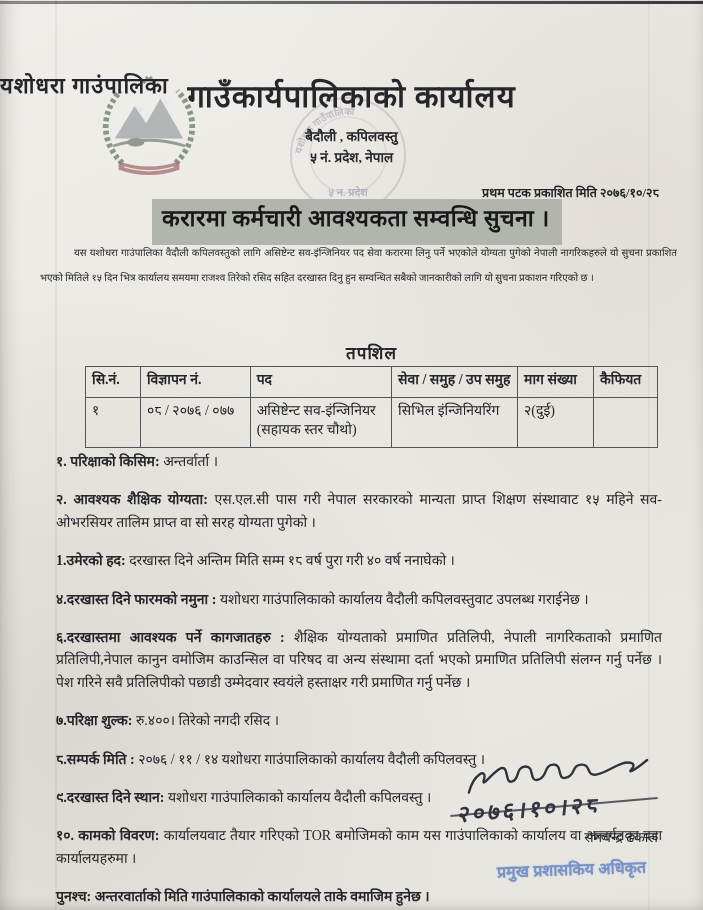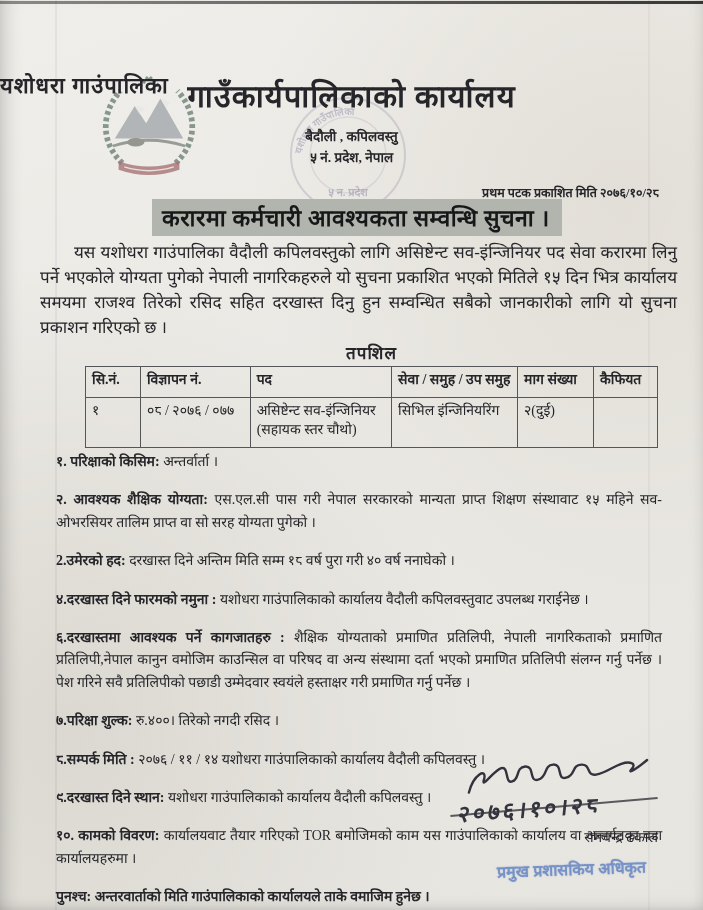--- a/index.html
+++ b/index.html
@@ -53,28 +53,28 @@
   .hdr-addr2{position:absolute;top:148px;left:0;width:100%;text-align:center;font-size:13.5px;font-weight:bold;}
   .pub-line{position:absolute;top:184px;right:44px;font-size:12.5px;font-weight:bold;}
 
   
   .title-wrap{position:absolute;top:199px;left:152px;}
   .title-hl{
     display:inline-block;
     background:var(--highlight);
     color:#171719;
     font-size:23px;font-weight:bold;
-    padding:2px 12px 3px 10px;
+    padding:2px 12px 12px 10px;
     letter-spacing:.5px;
   }
 
   
   .body-par{
     position:absolute;top:240px;left:40px;right:26px;margin:0;
-    font-size:17px;line-height:25px;text-align:justify;text-indent:34px;
+    font-size:10px;line-height:25px;text-align:justify;text-indent:34px;
   }
 
   
   .tapasil{
     position:absolute;top:341px;left:85px;width:573px;
     text-align:center;font-size:17px;font-weight:bold;letter-spacing:1px;
   }
   .vacancy-table{
     position:absolute;top:366px;left:85px;width:573px;
     border-collapse:collapse;font-size:14px;
@@ -193,21 +193,21 @@
         <td>सिभिल इंन्जिनियरिंग</td>
         <td>२(दुई)</td>
         <td></td>
       </tr>
     </tbody>
   </table>
 
   <div class="items">
     <p><span class="lbl">१. परिक्षाको किसिम:</span> <span>अन्तर्वार्ता ।</span></p>
     <p><span class="lbl">२. आवश्यक शैक्षिक योग्यता:</span> <span>एस.एल.सी पास गरी नेपाल सरकारको मान्यता प्राप्त शिक्षण संस्थावाट १५ महिने सव-ओभरसियर तालिम प्राप्त वा सो सरह  योग्यता पुगेको ।</span></p>
-    <p><span class="lbl">2.उमेरको हद:</span> <span>दरखास्त दिने अन्तिम मिति सम्म १८ वर्ष पुरा गरी ४० वर्ष ननाघेको ।</span></p>
+    <p><span class="lbl">1.उमेरको हद:</span> <span>दरखास्त दिने अन्तिम मिति सम्म १८ वर्ष पुरा गरी ४० वर्ष ननाघेको ।</span></p>
     <p><span class="lbl">४.दरखास्त दिने फारमको नमुना :</span> <span>यशोधरा गाउंपालिकाको कार्यालय वैदौली कपिलवस्तुवाट उपलब्ध गराईनेछ ।</span></p>
     <p><span class="lbl">६.दरखास्तमा आवश्यक पर्ने कागजातहरु :</span> <span>शैक्षिक योग्यताको प्रमाणित प्रतिलिपी, नेपाली नागरिकताको प्रमाणित प्रतिलिपी,नेपाल कानुन वमोजिम काउन्सिल वा परिषद वा अन्य संस्थामा दर्ता भएको प्रमाणित प्रतिलिपी संलग्न गर्नु पर्नेछ । पेश गरिने सवै प्रतिलिपीको पछाडी उम्मेदवार स्वयंले हस्ताक्षर गरी प्रमाणित गर्नु पर्नेछ ।</span></p>
     <p><span class="lbl">७.परिक्षा शुल्क:</span> <span>रु.४००। तिरेको नगदी रसिद ।</span></p>
     <p><span class="lbl">८.सम्पर्क मिति :</span> <span>२०७६ / ११ / १४ यशोधरा गाउंपालिकाको कार्यालय वैदौली कपिलवस्तु ।</span></p>
     <p><span class="lbl">९.दरखास्त दिने स्थान:</span> <span>यशोधरा गाउंपालिकाको कार्यालय वैदौली कपिलवस्तु ।</span></p>
     <p><span class="lbl">१०. कामको विवरण:</span> <span>कार्यालयवाट तैयार गरिएको TOR बमोजिमको काम यस गाउंपालिकाको कार्यालय वा अन्तर्गतका वडा कार्यालयहरुमा ।</span></p>
     <p class="postscript">पुनश्च: अन्तरवार्ताको मिति गाउंपालिकाको कार्यालयले ताके वमाजिम हुनेछ ।</p>
   </div>
 
   <svg class="sig-scribble" viewBox="0 0 200 48" aria-hidden="true">

